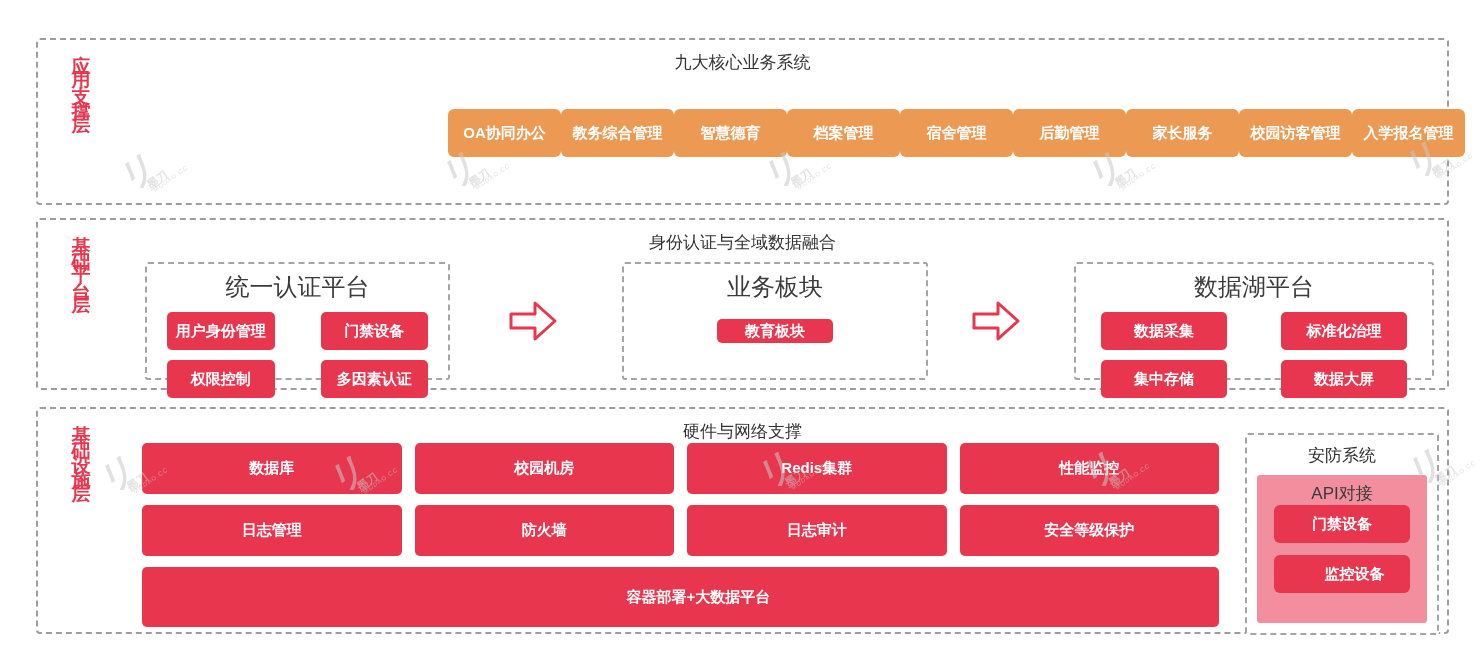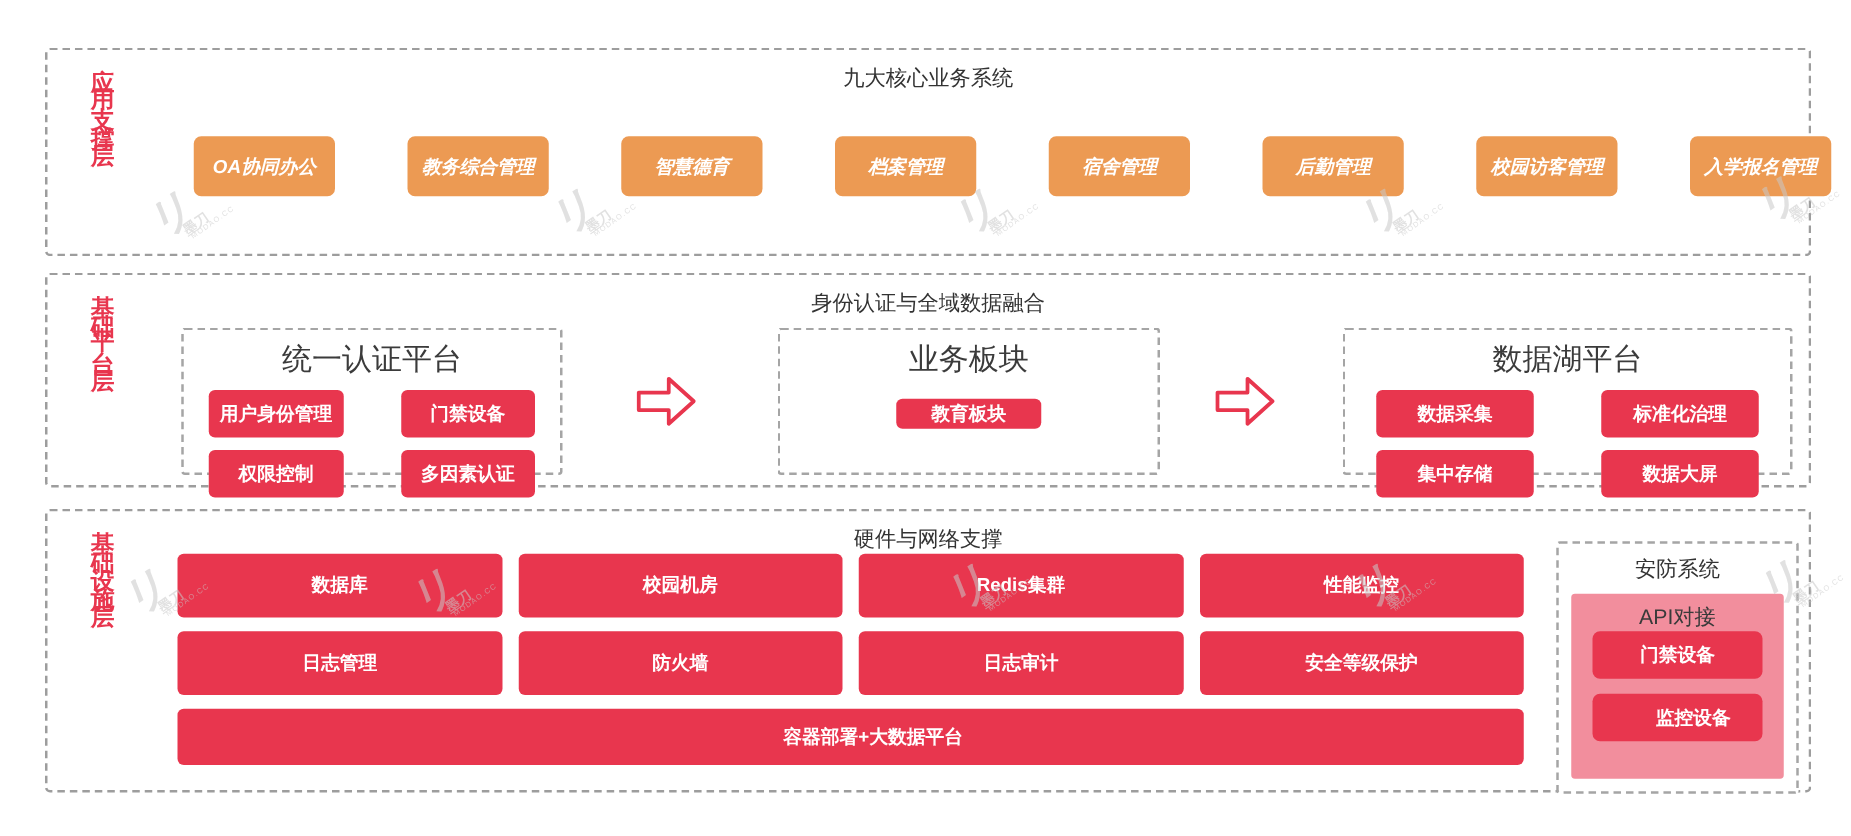--- a/index.html
+++ b/index.html
@@ -46,21 +46,21 @@
     border-radius: 5px;
     cursor: default;
     white-space: nowrap;
   }
   .btn.orange { background: #EC9A53; border-radius: 6px; }
 
   
   .apps-row {
     position: absolute;
     left: 117px; top: 69px; width: 1310px; height: 48px;
-    display: flex; justify-content: space-between; font-style: italic;
+    display: flex; justify-content: flex-end;
   }
   .apps-row .btn { width: 113px; height: 48px; }
 
   
   .subbox {
     position: absolute;
     border: 2px dashed #a5a5a5;
     border-radius: 3px;
     background: #fff;
   }
@@ -84,21 +84,21 @@
 
   
   .infra-grid {
     position: absolute;
     left: 104px; top: 34px; width: 1077px;
     display: grid;
     grid-template-columns: repeat(4, 1fr);
     column-gap: 13px; row-gap: 11px;
   }
   .infra-grid .btn { height: 51px; }
-  .infra-grid .wide { grid-column: 1 / -1; height: 45px; padding-left: 36px; }
+  .infra-grid .wide { grid-column: 1 / -1; height: 60px; padding-left: 36px; }
 
   .security-box {
     position: absolute;
     left: 1207px; top: 24px; width: 194px; height: 202px;
     border: 2px dashed #a5a5a5;
     border-radius: 3px;
     background: #fff;
   }
   .security-title {
     text-align: center; margin-top: 9px;
@@ -137,20 +137,21 @@
 <section class="layer" style="left:36px; top:38px; width:1413px; height:167px">
   <div class="vlabel">应用支撑层</div>
   <h2 class="layer-title">九大核心业务系统</h2>
   <div class="apps-row">
     <div class="btn orange">OA协同办公</div>
     <div class="btn orange">教务综合管理</div>
     <div class="btn orange">智慧德育</div>
     <div class="btn orange">档案管理</div>
     <div class="btn orange">宿舍管理</div>
     <div class="btn orange">后勤管理</div>
+    <div class="btn orange">家长服务</div>
     <div class="btn orange">校园访客管理</div>
     <div class="btn orange">入学报名管理</div>
   </div>
 </section>
 
 <section class="layer" style="left:36px; top:218px; width:1413px; height:172px">
   <div class="vlabel">基础平台层</div>
   <h2 class="layer-title">身份认证与全域数据融合</h2>
 
   <div class="subbox" style="left:107px; top:42px; width:305px; height:118px">

